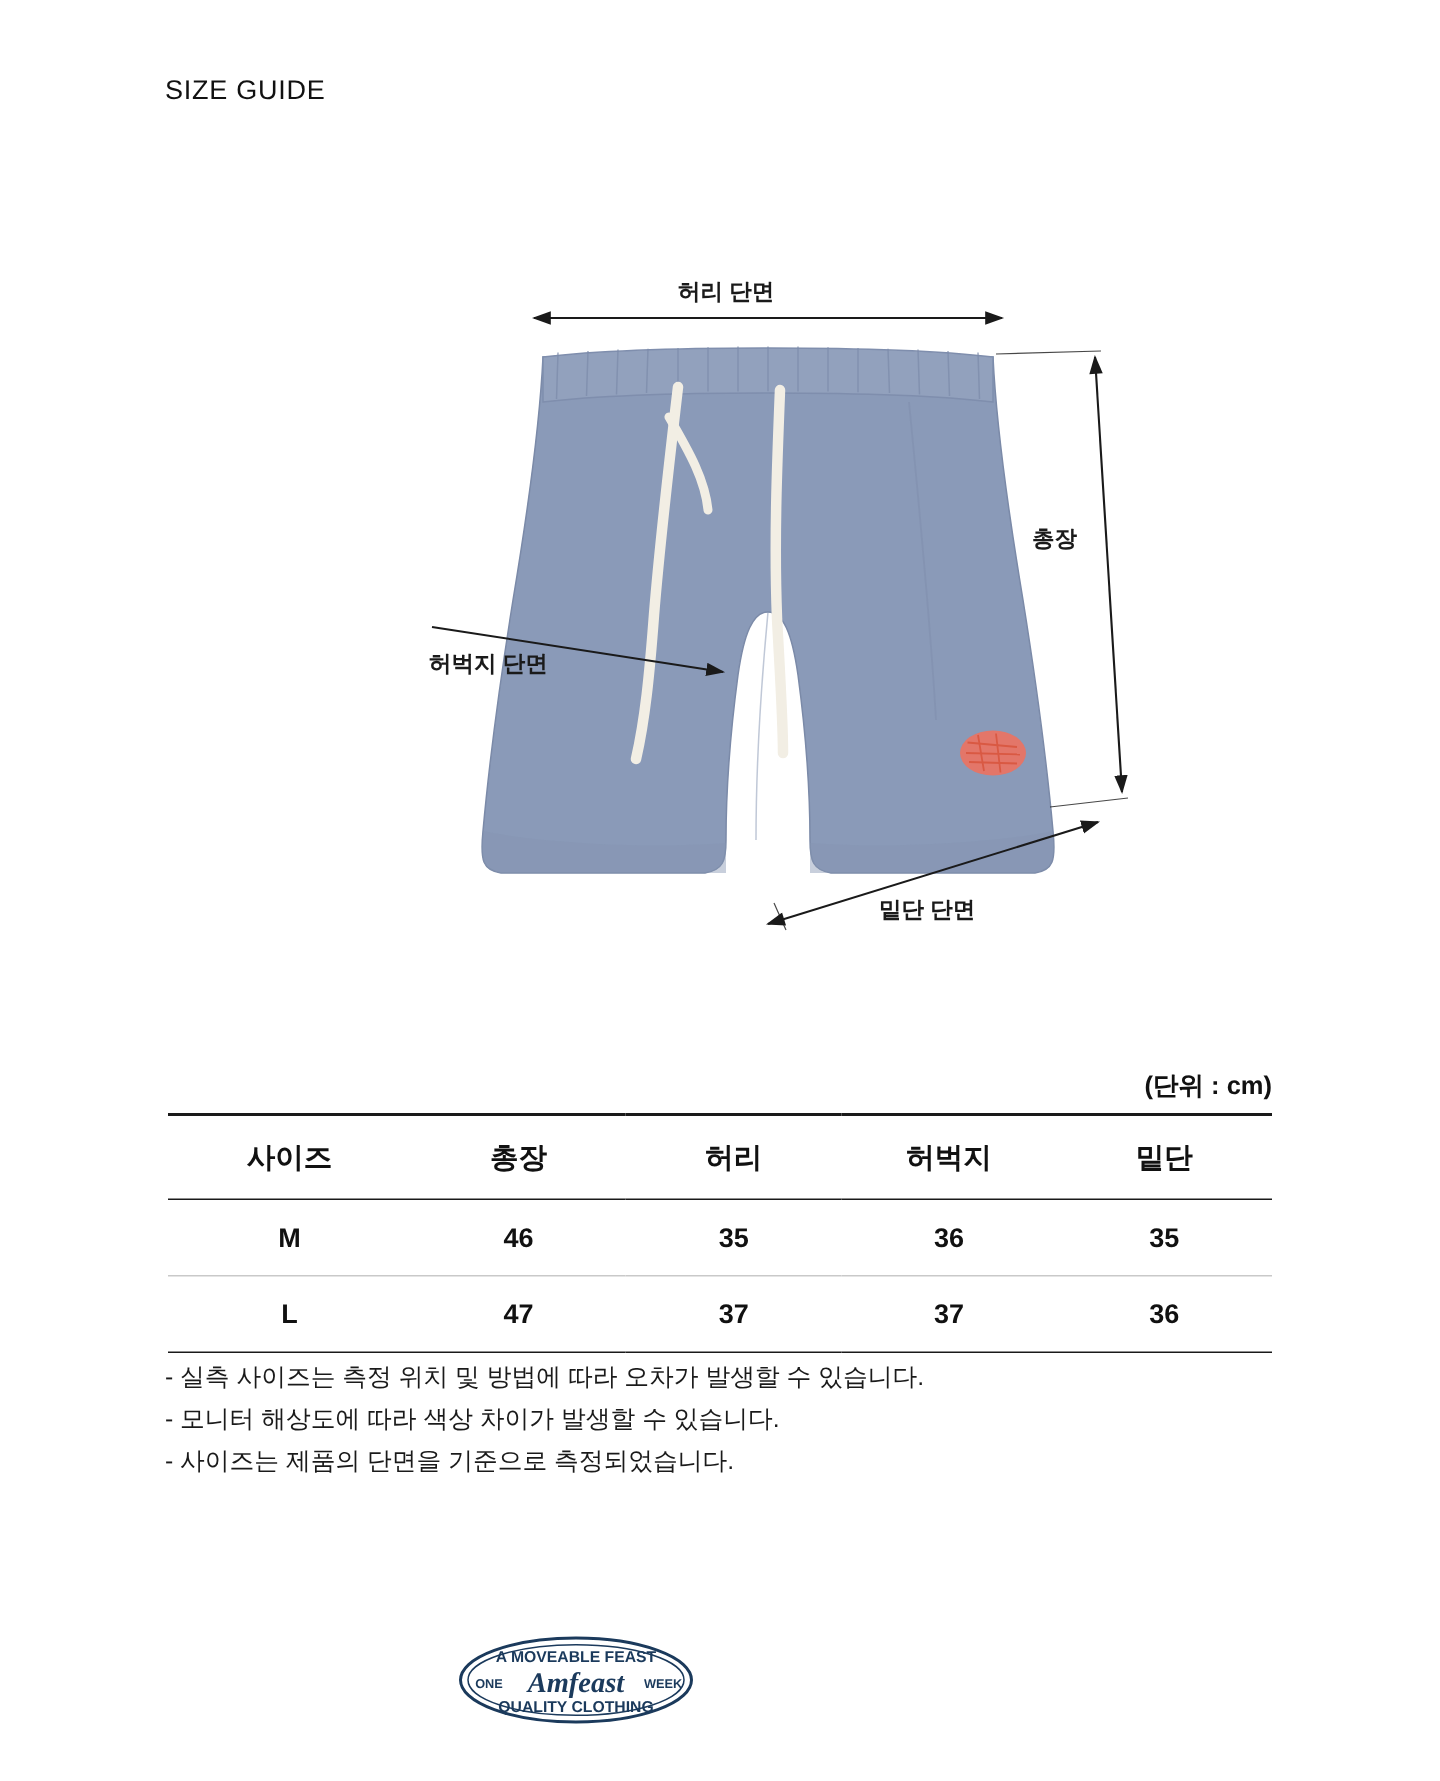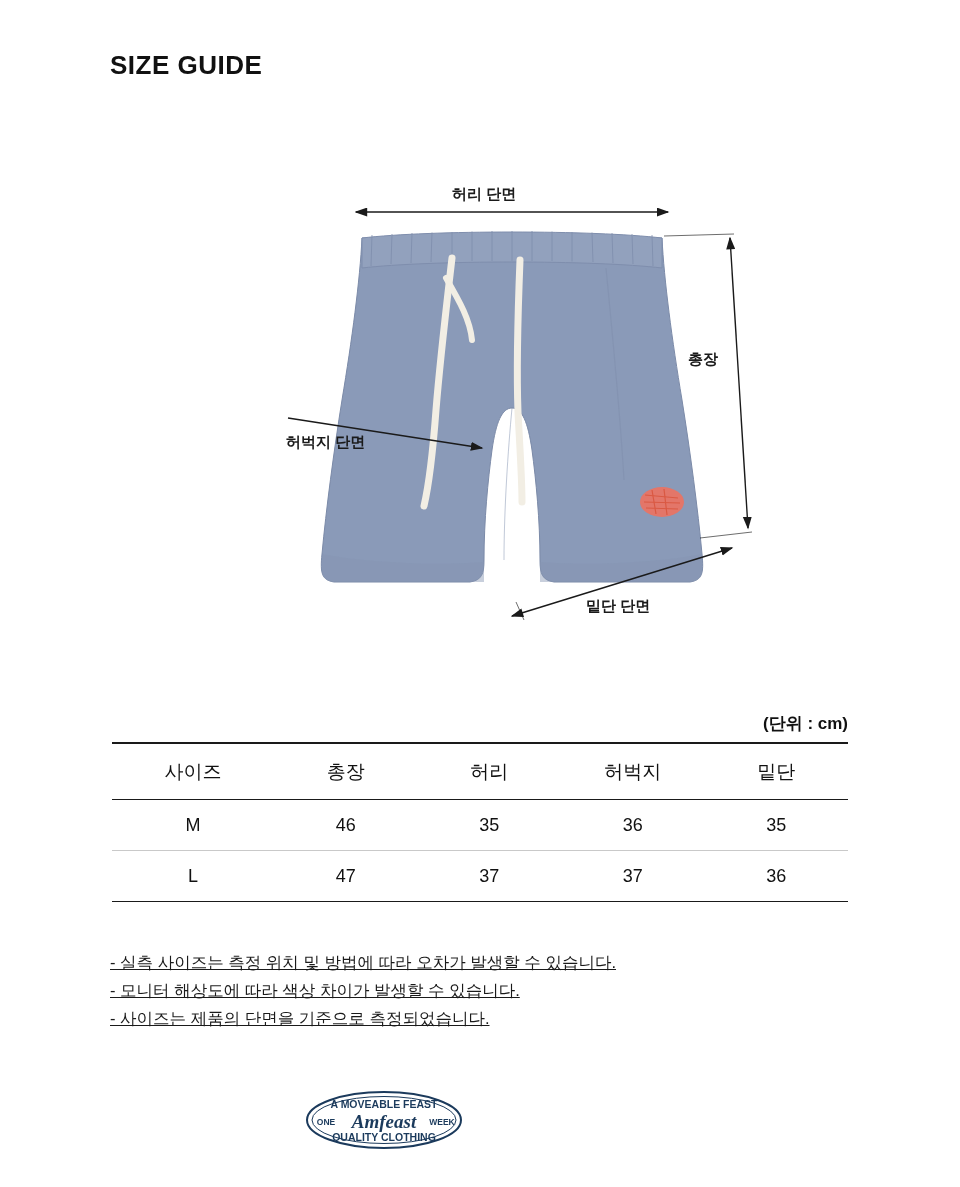--- a/index.html
+++ b/index.html
@@ -14,22 +14,22 @@
     font-family: "Liberation Sans", "DejaVu Sans", sans-serif;
     color: #1a1a1a;
     overflow: hidden;
   }
 
   
   .page-title {
     position: absolute;
     left: 110px;
     top: 50px;
-    font-size: 26px;
-    font-weight: bold;
+    font-size: 18px;
+    font-weight: normal;
     letter-spacing: 0.5px;
     color: #111111;
   }
 
   
   .illustration {
     position: absolute;
     left: 0;
     top: 150px;
     width: 859px;
@@ -65,21 +65,21 @@
     position: absolute;
     left: 112px;
     top: 742px;
     width: 736px;
     border-collapse: collapse;
     font-size: 18px;
   }
   .size-table th,
   .size-table td {
     text-align: center;
-    font-weight: normal;
+    font-weight: bold;
     color: #111111;
     padding: 15px 0 14px 0;
   }
   .size-table thead th {
     border-top: 2px solid #1a1a1a;
     border-bottom: 1px solid #1a1a1a;
     font-size: 19px;
   }
   .size-table tbody td {
     border-bottom: 1px solid #c9c9c9;
@@ -88,23 +88,22 @@
   .size-table tbody tr:last-child td {
     border-bottom: 1px solid #1a1a1a;
   }
   .col-size  { width: 22%; }
   .col-other { width: 19.5%; }
 
   
   .notes {
     position: absolute;
     left: 110px;
-    top: 948px;
+    top: 904px;
     width: 760px;
-    text-decoration: underline;
   }
   .notes li {
     list-style: none;
     font-size: 16.5px;
     line-height: 28px;
     color: #1a1a1a;
   }
   .notes ul { margin: 0; padding: 0; }
 
   

